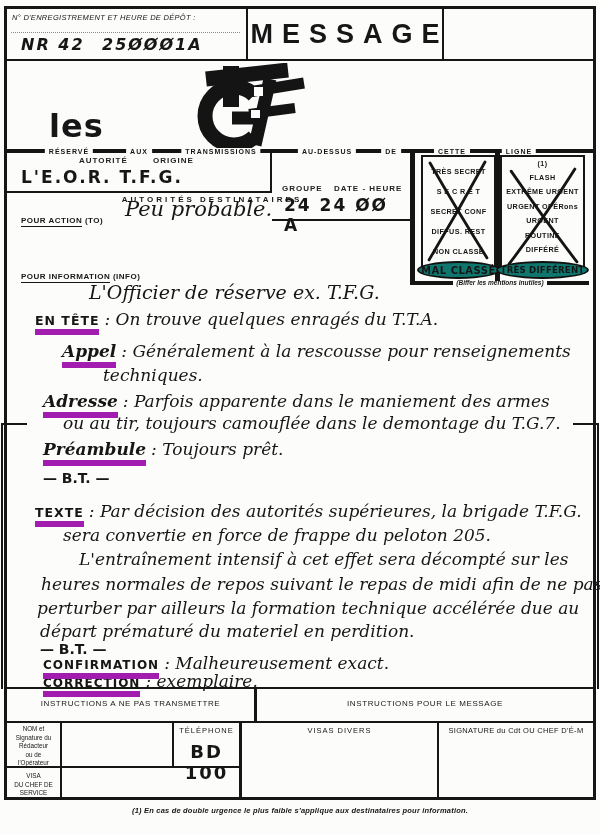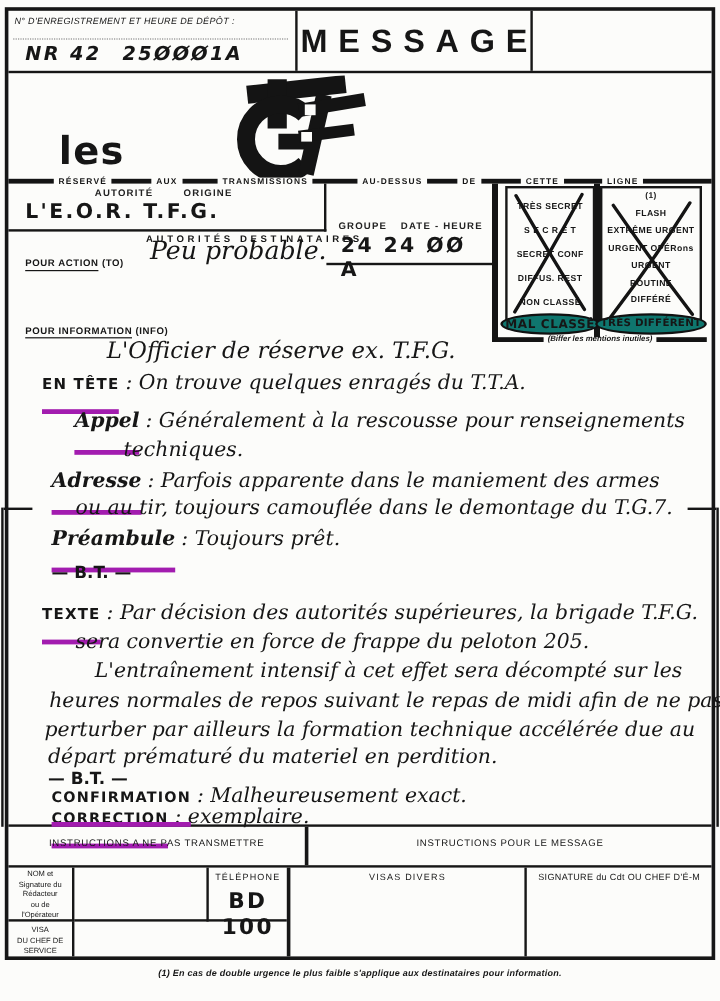--- a/index.html
+++ b/index.html
@@ -62,21 +62,21 @@
   .strike-note { left:404px; right:4px; top:126px; display:flex; align-items:center; gap:3px; }
   .strike-note .bar { flex:1; height:4px; background:#141414; }
   .strike-note .sn-text { font-size:6.5px; font-style:italic; font-weight:bold; white-space:nowrap; }
   
   .dest-heading { left:0; width:410px; top:42px; text-align:center; font-size:8px; letter-spacing:3px; font-weight:bold; }
   .pa-label, .pi-label { font-size:8px; letter-spacing:.5px; font-weight:bold; }
   .u { border-bottom:1.5px solid #161616; padding-bottom:1px; }
   
   .bl { position:absolute; white-space:nowrap; }
   .tx { font-family:"DejaVu Serif", serif; font-style:italic; font-size:17px; }
-  .lb { margin-right:5px; border-bottom:4px solid #a21caf; padding-bottom:14px; }
+  .lb { margin-right:5px; border-bottom:6px solid #a21caf; padding-bottom:1px; }
   .lb.caps { font-family:"DejaVu Sans",sans-serif; font-weight:bold; font-size:12.5px; letter-spacing:1px; font-style:normal; }
   .lb.cur { font-family:"DejaVu Serif",serif; font-style:italic; font-weight:bold; font-size:17px; }
   
   .texte-box { position:absolute; left:-6px; right:-6px; top:270px; height:266px;
     border-left:2.5px solid #161616; border-right:2.5px solid #161616; pointer-events:none; }
   .texte-box::before { content:""; position:absolute; left:0; top:0; width:24px; border-top:2.5px solid #161616; }
   .texte-box::after  { content:""; position:absolute; right:0; top:0; width:24px; border-top:2.5px solid #161616; }
   
   .r4 { height:34px; display:flex; border-bottom:2.5px solid #161616; }
   .instr-left  { width:250px; border-right:3.5px solid #161616; text-align:center; padding-top:3px; }

